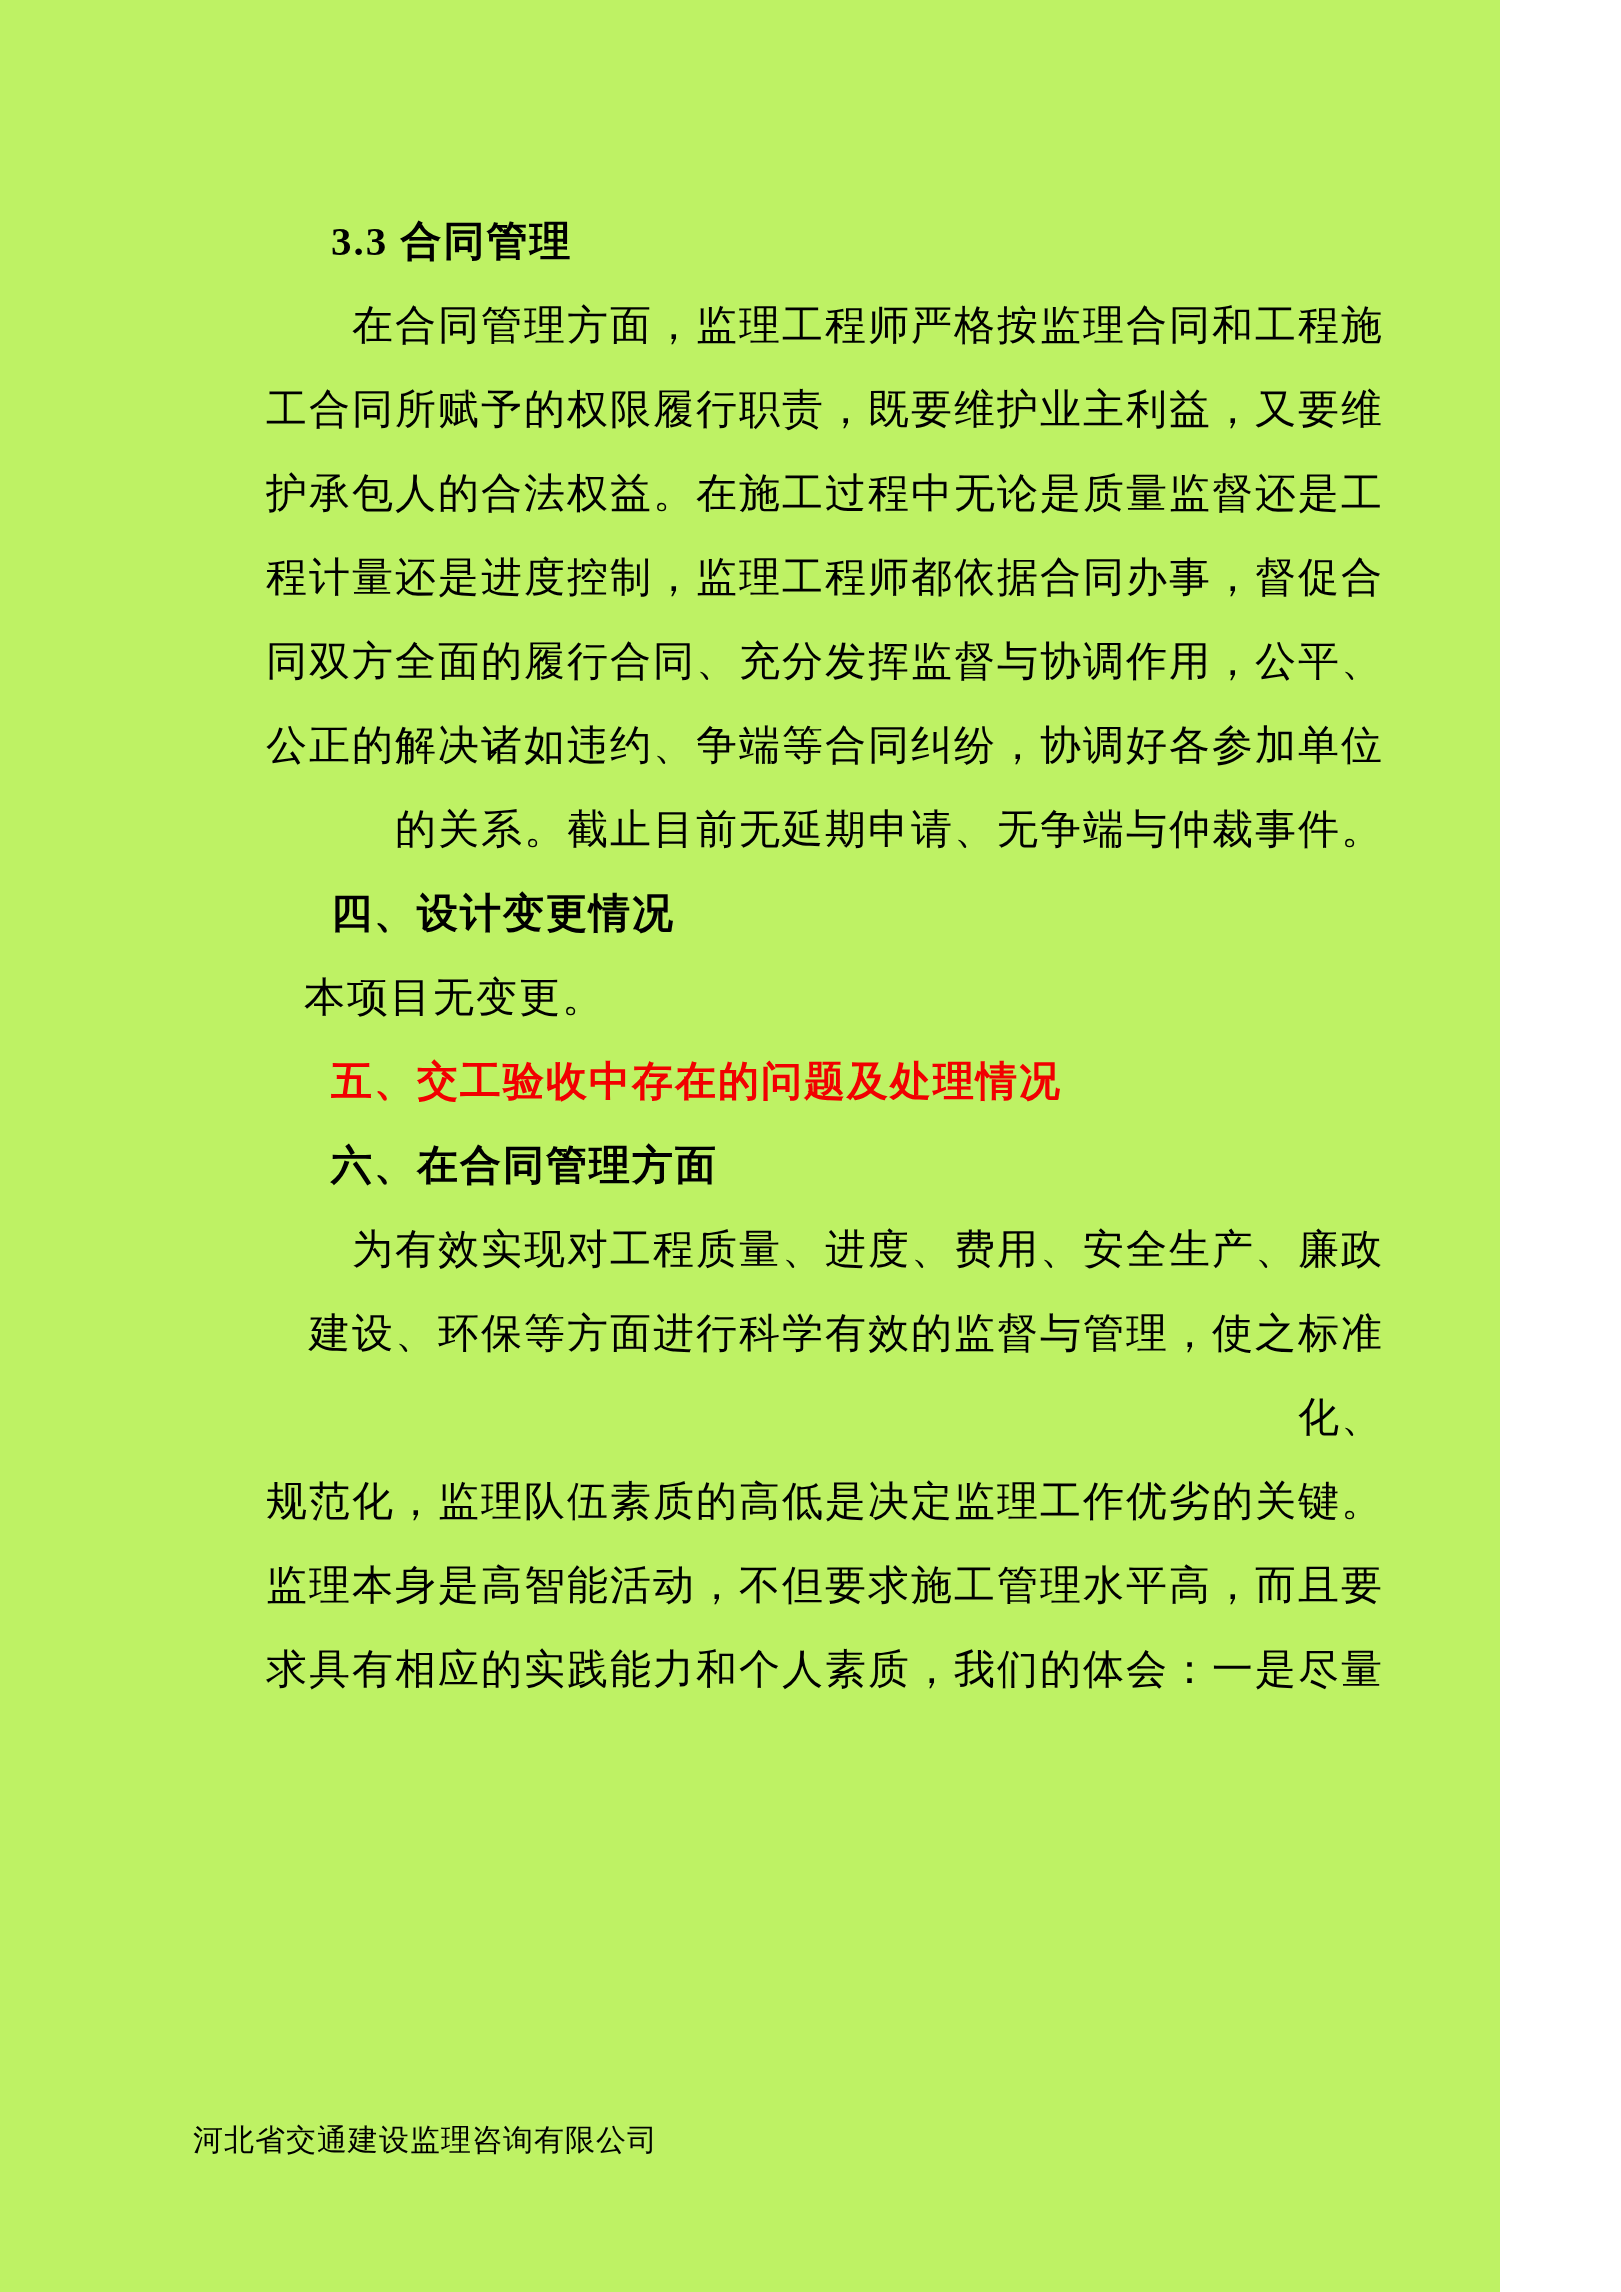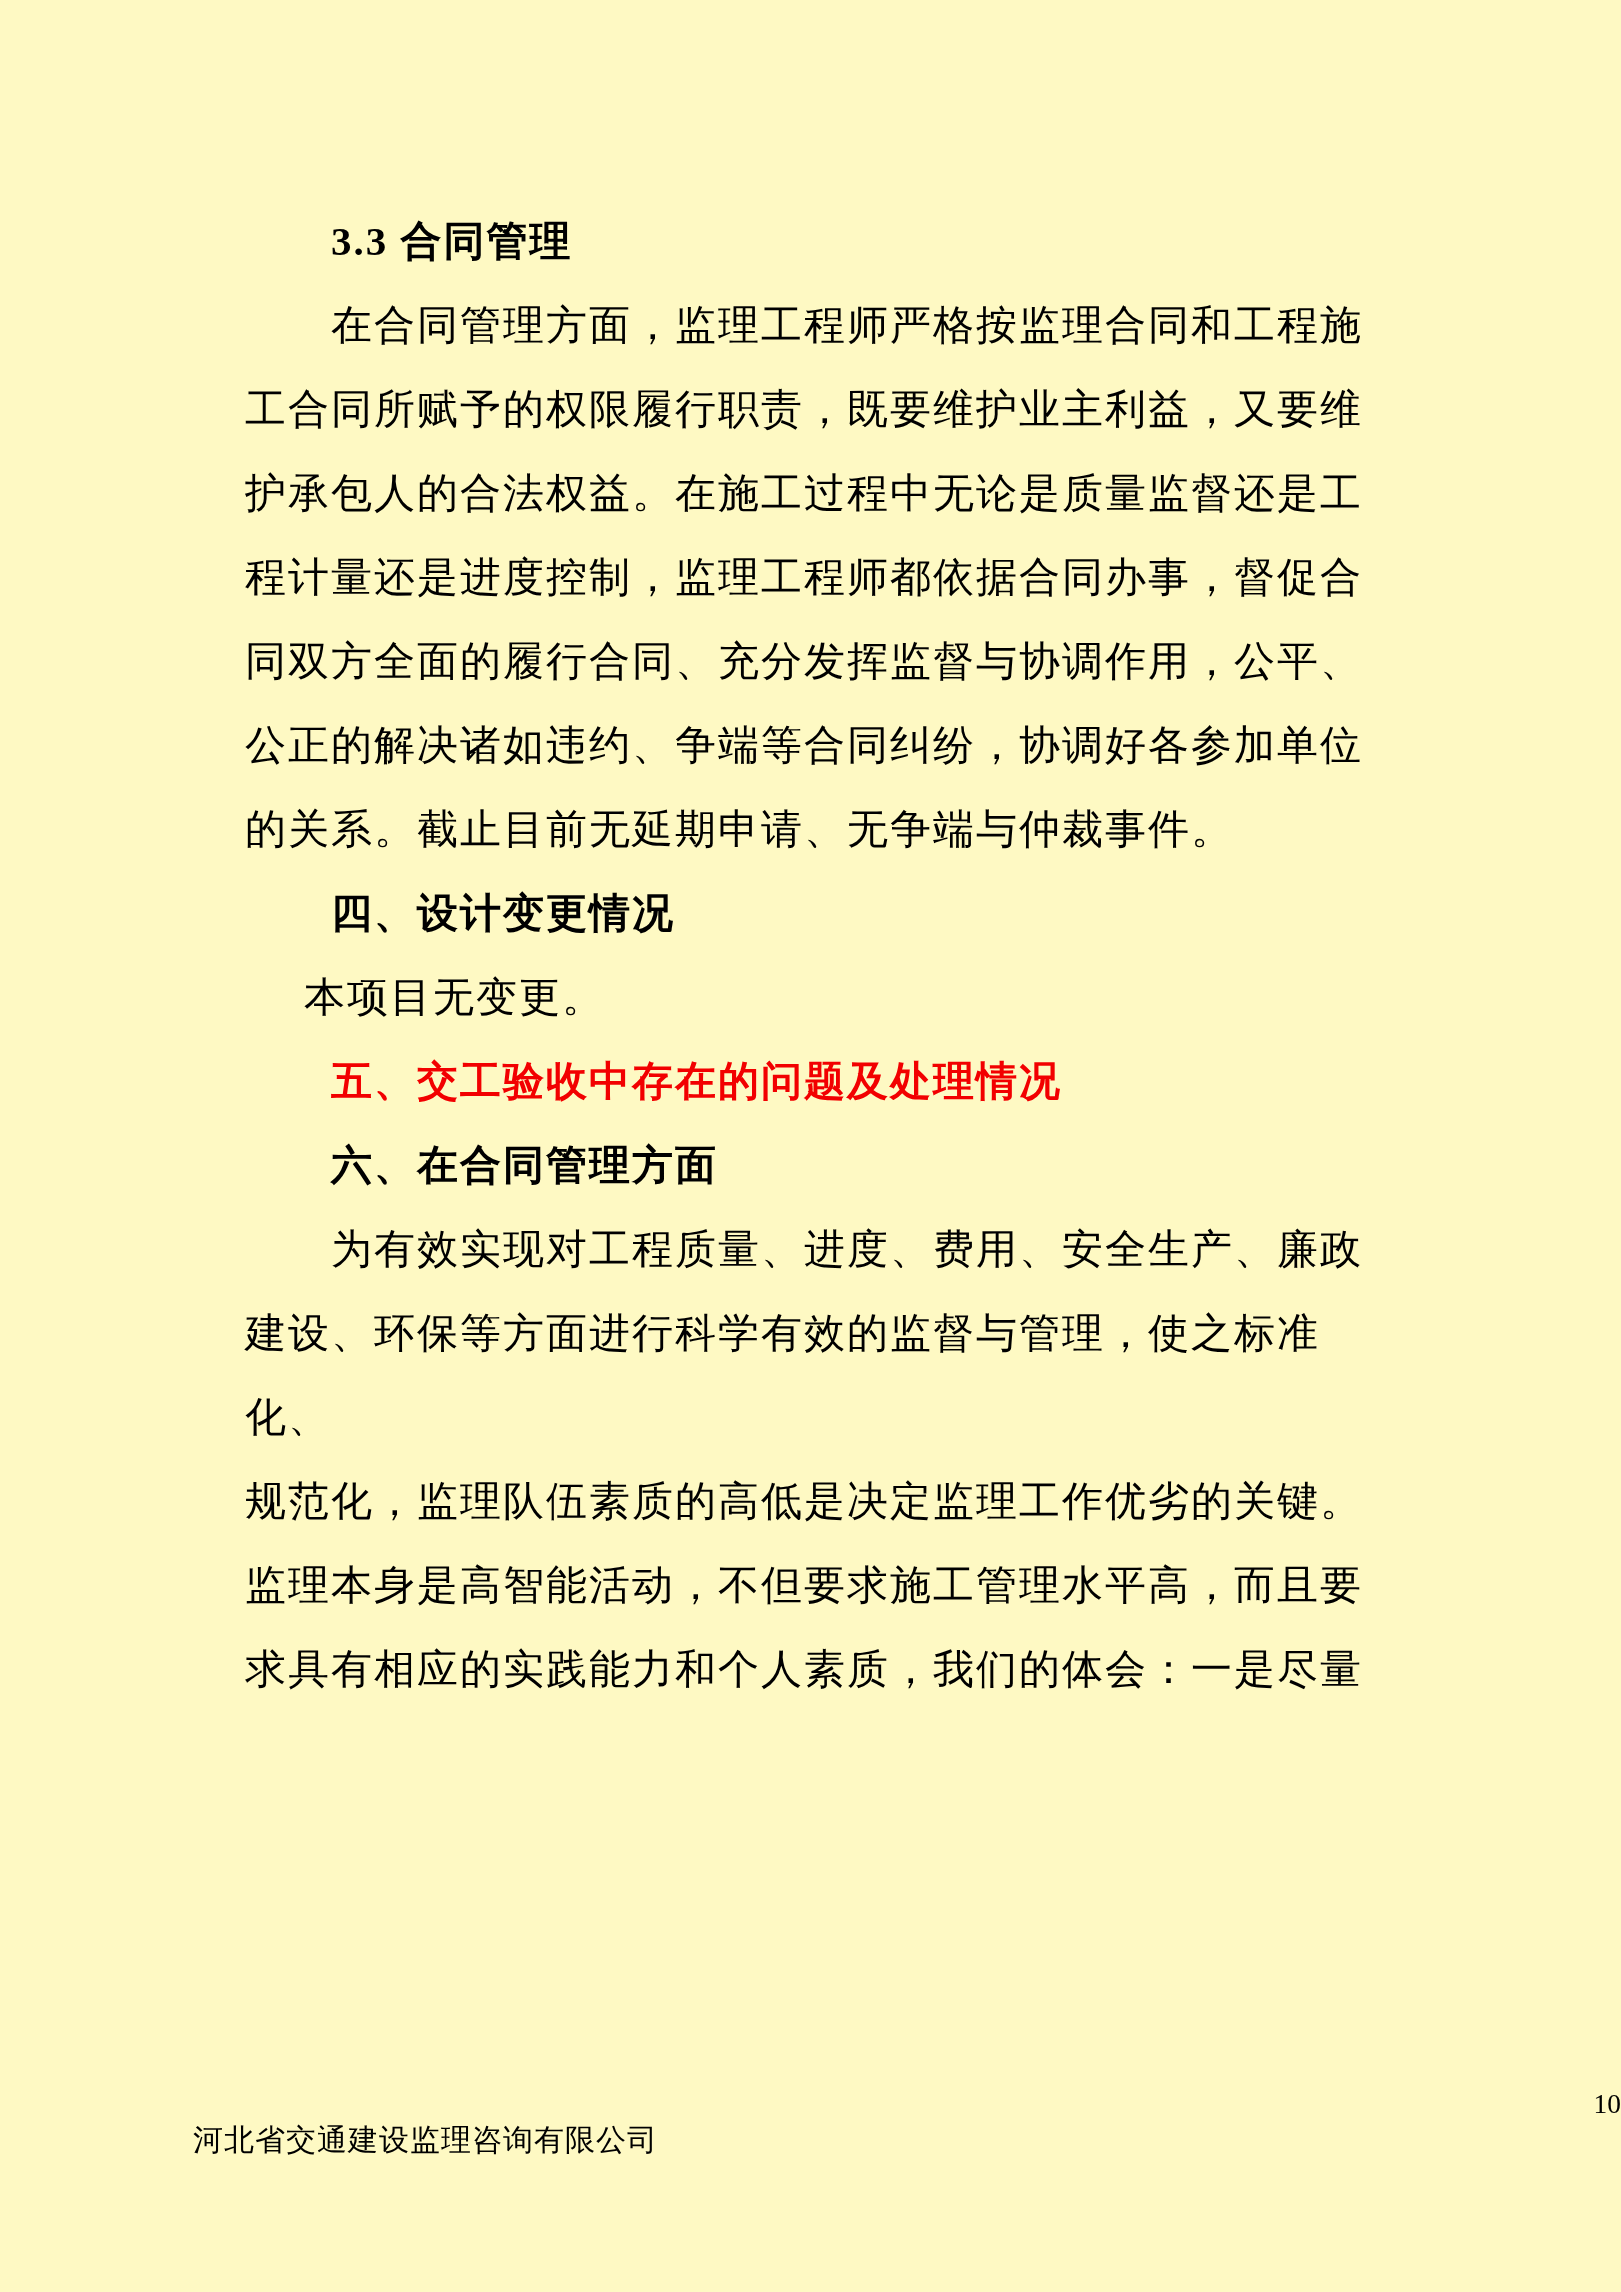--- a/index.html
+++ b/index.html
@@ -2,23 +2,23 @@
 <html lang="zh"><head>
 <meta charset="utf-8">
 <style>
   html, body {
     margin: 0;
     padding: 0;
     background: #ffffff;
   }
   .page {
     position: relative;
-    width: 1621px;
+    width: 1500px;
     height: 2293px;
-    background: #fef9c3;
+    background: #bef264;
     overflow: hidden;
     font-family: "Liberation Serif", "DejaVu Serif", serif;
     color: #000000;
   }
   .content {
     position: absolute;
     left: 245px;
     top: 199px;
     width: 1139px;
     font-size: 41px;
@@ -29,20 +29,21 @@
     margin: 0;
     font-size: 41px;
     font-weight: bold;
     text-indent: 86px;
     white-space: pre-line;
   }
   .para {
     margin: 0;
     text-indent: 86px;
     white-space: pre-line;
+    text-align: right;
   }
   .para-short {
     margin: 0;
     text-indent: 59px;
     white-space: pre-line;
   }
   .red {
     color: #f20000;
   }
   .bold {

